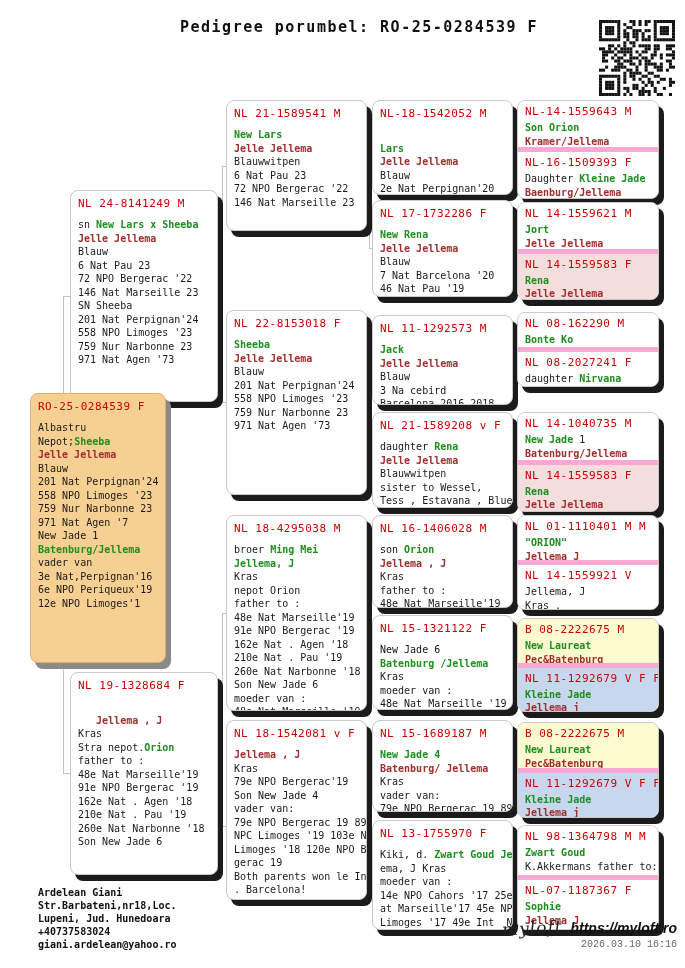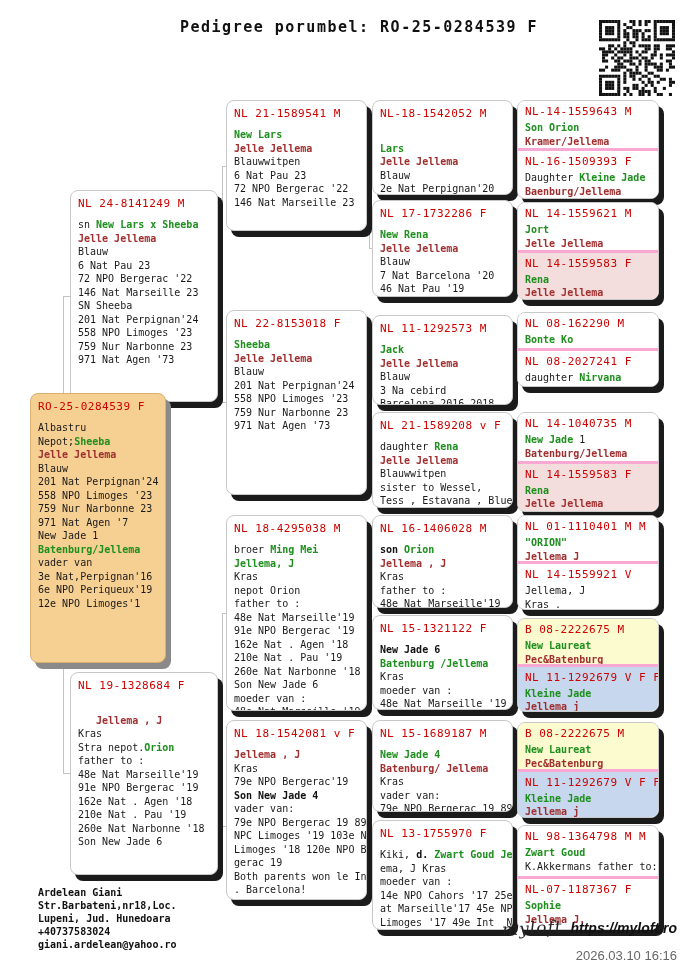--- a/index.html
+++ b/index.html
@@ -9,39 +9,39 @@
          letter-spacing:1.5px;color:#111;white-space:pre;}
   .conn{position:absolute;background:#c2c2c2;z-index:0;}
   .box{position:absolute;z-index:1;background:#fff;border:1px solid #c9c9c9;border-radius:8px;
        box-shadow:5px 6px 0 0 #1b1b1b;padding:6px 7px;overflow:hidden;box-sizing:border-box;}
   .box.subject{background:var(--subject-bg);border-color:#d8b070;z-index:2;box-shadow:5px 6px 0 0 #8a8a8a;}
   .hdr{font-size:11px;font-weight:normal;color:var(--ring);letter-spacing:0.5px;
        margin-bottom:8px;white-space:pre;}
   .ln{font-size:10px;line-height:13.5px;color:#1a1a1a;white-space:pre;}
   .ln .g{color:var(--green);font-weight:bold;}
   .ln .m{color:var(--maroon);font-weight:bold;}
-  .ln .b{font-weight:bold;color:#111;margin-top:40px;}
+  .ln .b{font-weight:normal;color:#111;margin-top:40px;}
   .pair{position:absolute;z-index:1;border:1px solid #c9c9c9;border-radius:8px;
         box-shadow:5px 6px 0 0 #1b1b1b;overflow:hidden;display:flex;flex-direction:column;
         box-sizing:border-box;background:#fff;}
   .sub{flex:1;padding:4px 7px;overflow:hidden;}
-  .sub + .sub{border-top:3px solid #f9a8d4;}
+  .sub + .sub{border-top:5px solid #f9a8d4;}
   .sub .hdr{margin-bottom:3px;}
   .bg-white{background:#ffffff;} .bg-pink{background:var(--pink);}
   .bg-yellow{background:var(--yellow);} .bg-blue{background:var(--blue);}
   #qr{position:absolute;left:599px;top:20px;z-index:1;}
   #owner{position:absolute;left:38px;top:886px;font-size:10px;font-weight:bold;
          line-height:13px;color:#111;white-space:pre;}
   #brand{position:absolute;left:505px;top:918px;width:172px;text-align:right;z-index:1;}
   #logo-row{display:flex;align-items:center;justify-content:flex-end;gap:8px;}
   #logo-text{font-family:"DejaVu Serif", serif;font-style:italic;font-size:17px;color:#222;
              transform:rotate(-3deg);letter-spacing:1px;}
   #site-url{font-family:"Liberation Sans", sans-serif;font-weight:bold;font-style:italic;
             font-size:14px;color:#111;display:inline-block;}
-  #datetime{font-size:13px;color:#666;margin-top:10px;font-family:Liberation Sans, sans-serif;}
+  #datetime{font-size:10px;color:#666;margin-top:1px;font-family:Liberation Mono, monospace;}
 </style>
 </head>
 <body>
 
 <div id="page">
   <div id="title">Pedigree porumbel: RO-25-0284539 F</div>
   <svg id="qr" width="76" height="76" viewBox="0 0 75 75">
       <rect x="0" y="0" width="3" height="3" fill="#111"></rect>
       <rect x="3" y="0" width="3" height="3" fill="#111"></rect>
       <rect x="6" y="0" width="3" height="3" fill="#111"></rect>

